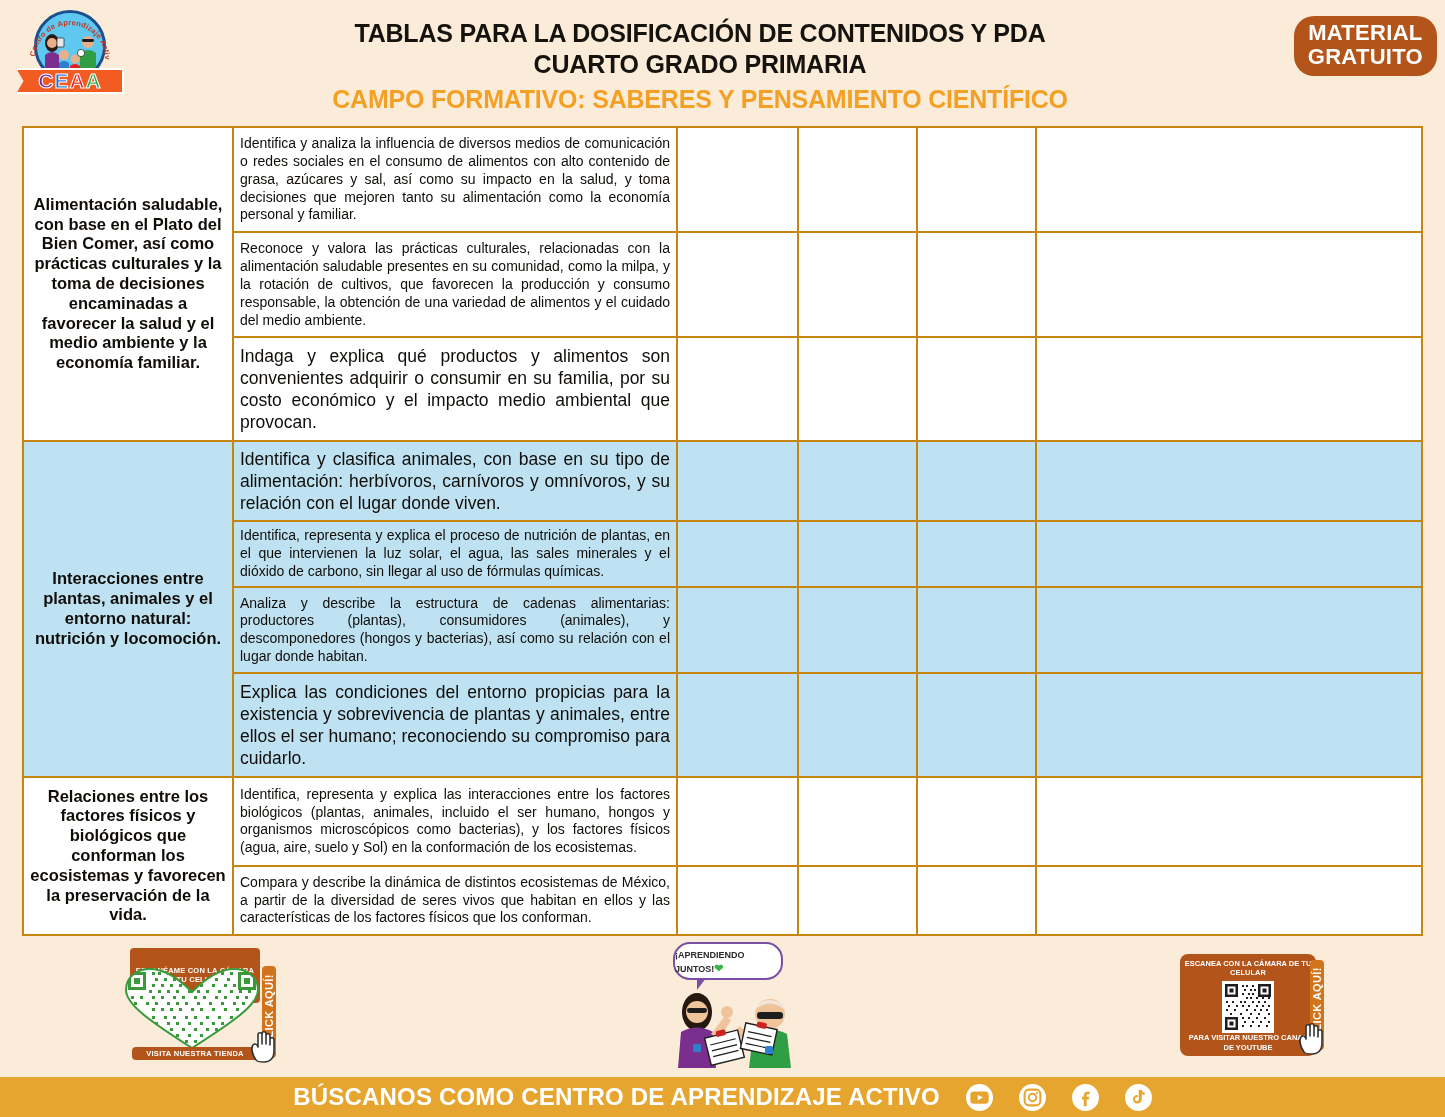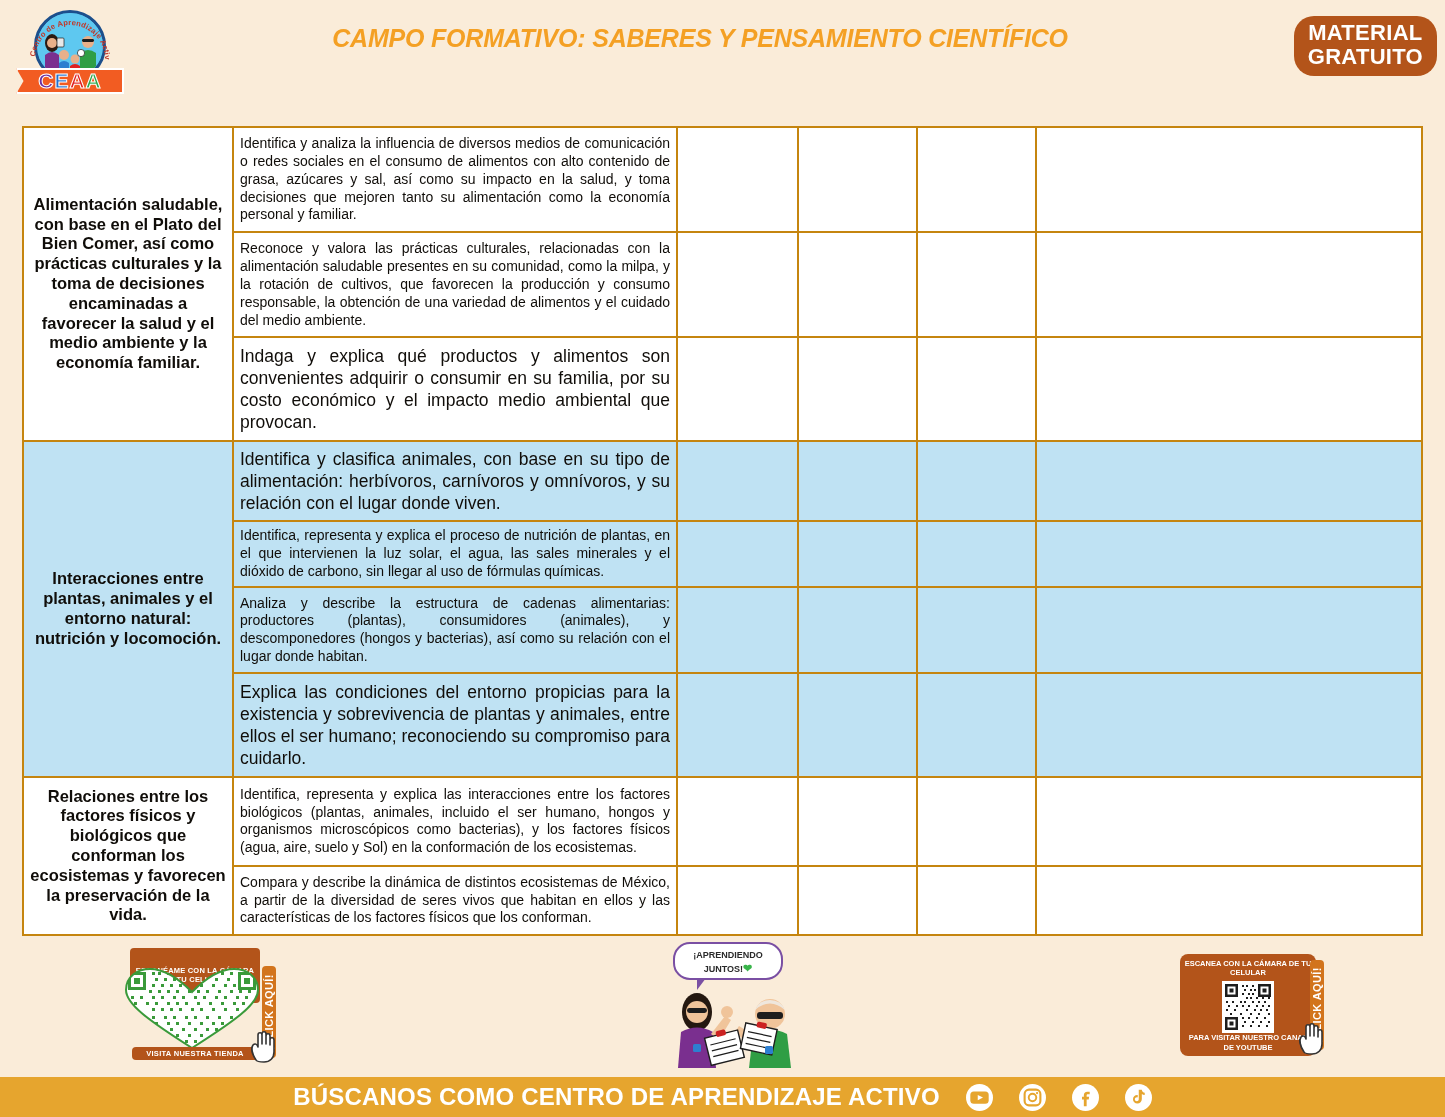--- a/index.html
+++ b/index.html
@@ -45,21 +45,20 @@
   #title-block{
     position:absolute;left:140px;top:18px;width:1120px;text-align:center;
   }
   #main-title{
     font-size:25px;font-weight:bold;color:#16120d;line-height:1.22;
     letter-spacing:-0.2px;
   }
   #sub-title{
     margin-top:6px;font-size:25px;font-weight:bold;color:#f4a024;
     letter-spacing:-0.2px;
-    font-style:italic;
   }
   #badge{
     position:absolute;right:8px;top:16px;
     background:#b3541a;color:#fff;border-radius:20px;
     padding:5px 14px 7px 14px;text-align:center;
     font-size:22px;font-weight:bold;line-height:1.08;letter-spacing:0.3px;
   }
 
   
   #table-wrap{
@@ -116,21 +115,21 @@
     writing-mode:vertical-rl;transform:rotate(180deg);
     text-align:center;padding:4px 1px;
   }
   .hand{position:absolute;}
 
   
   #illus{position:absolute;left:655px;top:6px;width:170px;height:126px;}
   .bubble{
     position:absolute;left:18px;top:0px;width:110px;height:38px;
     background:#ffffff;border:2.5px solid #7a4fa3;border-radius:17px;
-    color:#2a2a2a;font-size:9px;font-weight:bold;text-align:center;
+    color:#2a2a2a;font-size:9px;font-weight:bold;text-align:left;
     line-height:1.35;padding-top:5px;box-sizing:border-box;
   }
   .bubble .hrt{color:#39b54a;font-size:11px;}
   .bubble:after{
     content:"";position:absolute;left:22px;bottom:-12px;
     border-width:12px 9px 0 0;border-style:solid;
     border-color:#7a4fa3 transparent transparent transparent;
   }
 
   
@@ -206,20 +205,22 @@
     <div class="logo-banner">
       <div class="ribbon"></div>
       <div class="logo-letters">
         <span class="lc1">C</span><span class="lc2">E</span><span class="lc3">A</span><span class="lc4">A</span>
       </div>
     </div>
   </div>
 
   <div id="title-block">
     <div id="main-title">
+      <div>TABLAS PARA LA DOSIFICACIÓN DE CONTENIDOS Y PDA</div>
+      <div>CUARTO GRADO PRIMARIA</div>
     </div>
     <div id="sub-title">CAMPO FORMATIVO: SABERES Y PENSAMIENTO CIENTÍFICO</div>
   </div>
 
   <div id="badge">
     <div>MATERIAL</div>
     <div>GRATUITO</div>
   </div>
 </div>
 

